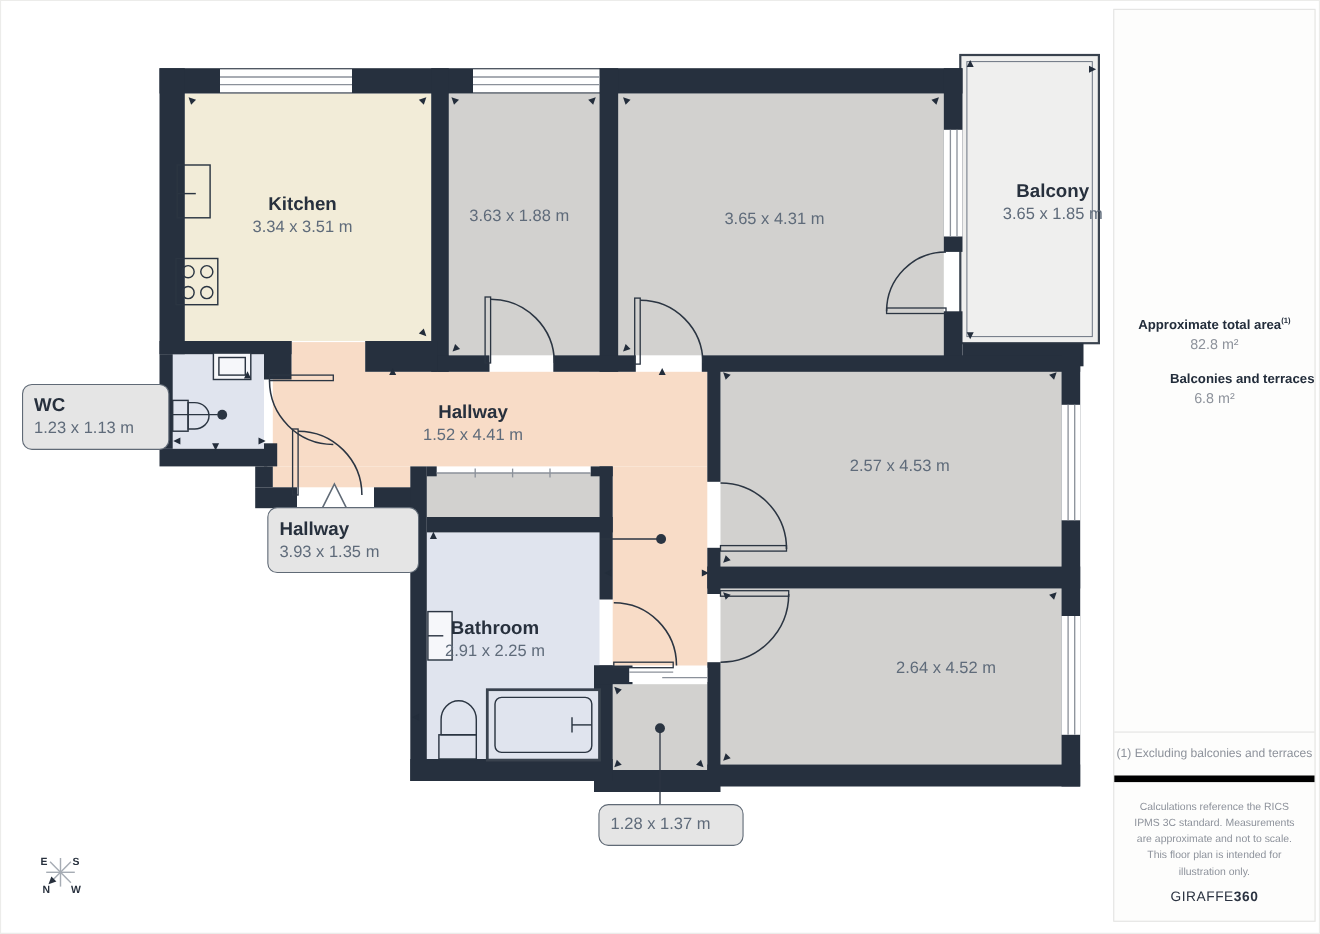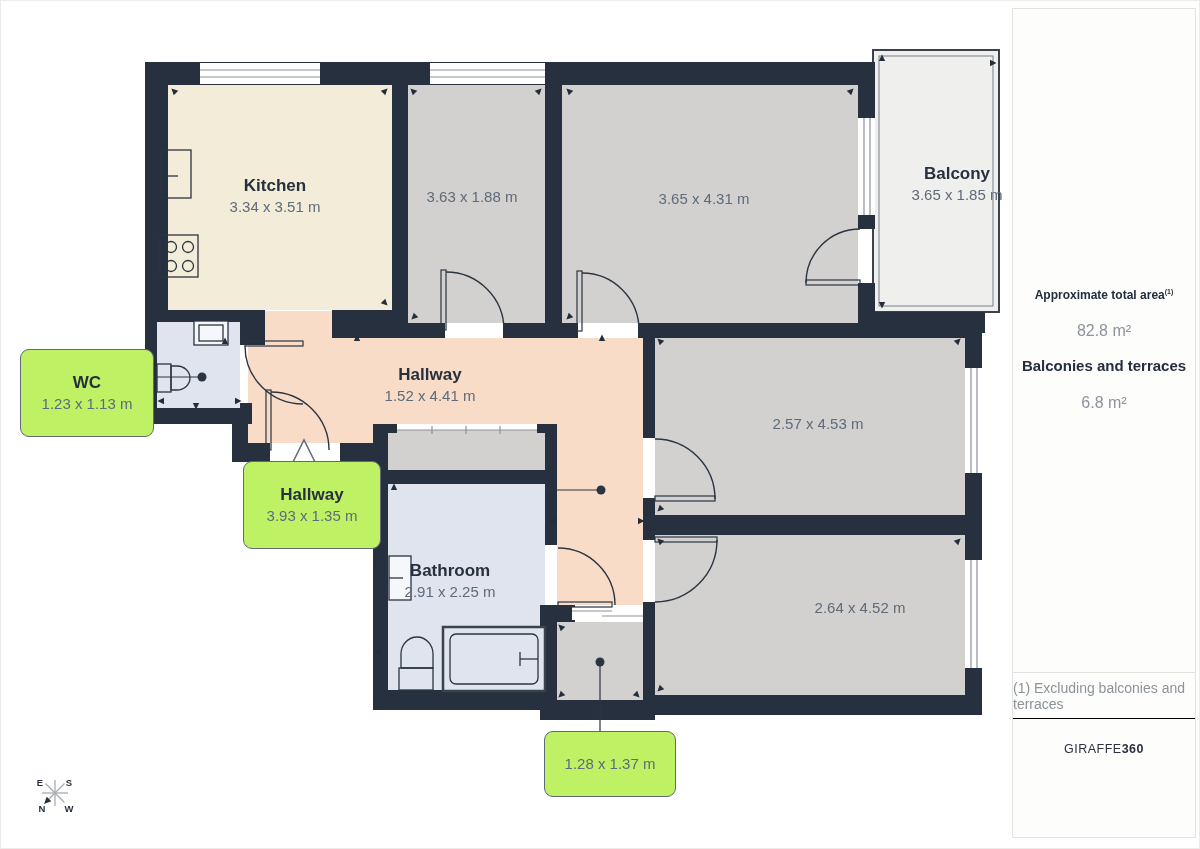--- a/index.html
+++ b/index.html
@@ -30,36 +30,36 @@
   
   .room-label{
     position:absolute;transform:translate(-50%,-50%);
     text-align:center;white-space:nowrap;pointer-events:none;line-height:1.3;
   }
   .room-name{font-size:17px;font-weight:bold;color:#27303d;}
   .room-dims{font-size:15px;color:#5f6b7a;}
 
   
   .callout{
-    position:absolute;background:#bef264;border:1.5px solid #606a76;border-radius:9px;
-    text-align:center;padding:22px 10px;white-space:nowrap;line-height:1.3;
+    position:absolute;background:#e5e5e5;border:1.5px solid #606a76;border-radius:9px;
+    text-align:left;padding:8px 10px;white-space:nowrap;line-height:1.3;
   }
 
   
   .sidebar{
     position:absolute;left:1012px;top:8px;width:184px;height:830px;
     background:#fdfdfc;border:1px solid #e3e3e1;box-sizing:border-box;
     display:flex;flex-direction:column;color:#8d929b;
   }
   .sb-top{height:664px;box-sizing:border-box;border-bottom:1px solid #e3e3e1;padding-top:279px;text-align:center;}
   .sb-area-label{font-size:12px;font-weight:bold;color:#232d3b;}
   .sb-area-label sup{font-size:7px;}
-  .sb-area-value{font-size:16px;color:#8d929b;margin-top:20px;}
-  .sb-bal-label{font-size:15px;font-weight:bold;color:#232d3b;margin-top:17px;}
-  .sb-mid{height:46px;box-sizing:border-box;border-bottom:1px solid #000000;display:flex;align-items:center;justify-content:center;font-size:14px;}
+  .sb-area-value{font-size:13px;color:#8d929b;margin-top:3px;}
+  .sb-bal-label{font-size:12px;font-weight:bold;color:#232d3b;margin-top:17px;text-align:right;}
+  .sb-mid{height:46px;box-sizing:border-box;border-bottom:6px solid #000000;display:flex;align-items:center;justify-content:center;font-size:11px;text-align:center;}
   .sb-bottom{flex:1;box-sizing:border-box;padding:16px 14px 12px 14px;font-size:9.5px;line-height:1.55;text-align:center;display:flex;flex-direction:column;}
   .sb-brand{margin-top:5px;font-size:12.5px;color:#2a3240;letter-spacing:0.5px;}
   .sb-brand .b1{font-weight:400;}
   .sb-brand .b2{font-weight:700;}
 </style>
 </head>
 <body>
 
 <div class="page">
 
@@ -339,18 +339,19 @@
     <div class="sb-top">
       <div class="sb-area-label">
         <span>Approximate total area</span><sup>(1)</sup>
       </div>
       <div class="sb-area-value">82.8 m²</div>
       <div class="sb-bal-label">Balconies and terraces</div>
       <div class="sb-area-value">6.8 m²</div>
     </div>
     <div class="sb-mid">(1) Excluding balconies and terraces</div>
     <div class="sb-bottom">
+      <div>Calculations reference the RICS IPMS 3C standard. Measurements are approximate and not to scale. This floor plan is intended for illustration only.</div>
       <div class="sb-brand">
         <span class="b1">GIRAFFE</span><span class="b2">360</span>
       </div>
     </div>
   </aside>
 </div>
 
 </body></html>

